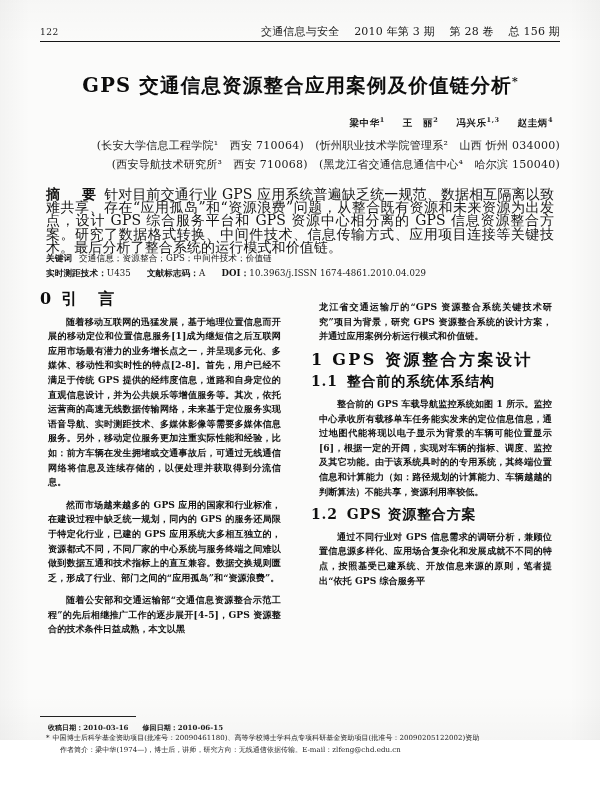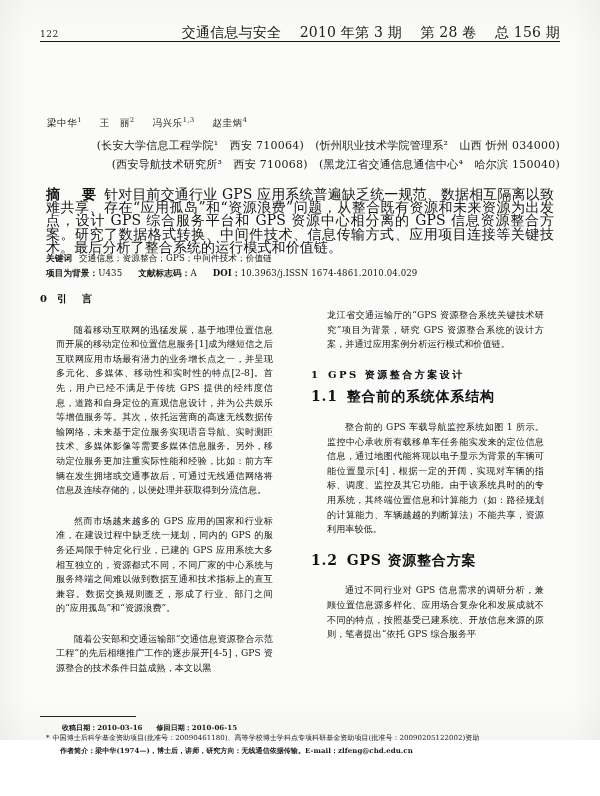--- a/index.html
+++ b/index.html
@@ -41,21 +41,21 @@
     font-size: 8.5px;
     letter-spacing: 0.2px;
     color: #202020;
   }
   .runhead .folio {
     font-family: "DejaVu Serif", serif;
     font-size: 9px;
     letter-spacing: 0.5px;
   }
   .runhead .journal {
-    font-size: 14px;
+    font-size: 11px;
     white-space: pre;
   }
   .rule {
     position: absolute;
     left: 40px;
     right: 40px;
     top: 41px;
     height: 0;
     border-top: 1.6px solid #161616;
   }
@@ -77,24 +77,25 @@
     font-size: 11px;
     vertical-align: super;
     letter-spacing: 0;
   }
 
   .authors {
     position: absolute;
     top: 116px;
     left: 40px;
     right: 40px;
-    text-align: left;
+    text-align: right;
     font-size: 9.5px;
     letter-spacing: 0.6px;
     color: #1b1b1b;
+    font-weight: bold;
   }
   .authors .nm { margin: 0 7px; white-space: nowrap; }
   .authors sup { font-size: 6.5px; vertical-align: super; }
 
   .affil {
     position: absolute;
     left: 40px;
     right: 40px;
     text-align: right;
     font-size: 11px;
@@ -155,28 +156,29 @@
   }
   .col {
     width: 249px;
     font-size: 9.1px;
     line-height: 14.6px;
     text-align: justify;
     color: #151515;
     letter-spacing: 0.05px;
   }
   .col p {
-    margin: 16px;
+    margin: 8px;
     text-indent: 18px;
+    font-weight: bold;
   }
   .col p.noindent { text-indent: 0; }
 
   h2.sec {
     margin: 0 0 6px 0;
-    font-size: 10px;
+    font-size: 16px;
     font-weight: bold;
     letter-spacing: 2.5px;
     color: #0d0d0d;
   }
   h2.sec .num { margin-right: 10px; letter-spacing: 0; }
   h2.sec.top { margin-top: 0; }
   h2.sec.spaced { margin-top: 9px; }
 
   h3.sub {
     margin: 7px 0 2px 0;
@@ -199,57 +201,60 @@
     position: absolute;
     left: 46px;
     right: 40px;
     top: 722px;
     font-size: 7px;
     line-height: 11.4px;
     color: #1c1c1c;
     letter-spacing: 0.05px;
   }
   .footnotes .fline { display: block; }
-  .footnotes .recv { font-weight: bold; margin-left: 16px; }
+  .footnotes .recv { font-weight: bold; margin-left: 2px; }
   .footnotes .recv .sp { display: inline-block; width: 14px; }
   .footnotes .fn-star { margin-right: 3px; }
-  .footnotes .fn-ind { display: block; padding-left: 14px; font-weight: bold; }
+  .footnotes .fn-ind { display: block; padding-left: 14px; }
 </style>
 </head>
 <body>
 
 <div class="page">
 
   <div class="runhead">
     <span class="folio">122</span>
     <span class="journal">交通信息与安全    2010 年第 3 期    第 28 卷    总 156 期</span>
   </div>
   <div class="rule"></div>
 
+  <div class="title">
+    <span>GPS 交通信息资源整合应用案例及价值链分析</span><span class="star">*</span>
+  </div>
 
   <div class="authors">
     <span class="nm"><span>梁中华</span><sup>1</sup></span>
     <span class="nm"><span>王　丽</span><sup>2</sup></span>
     <span class="nm"><span>冯兴乐</span><sup>1,3</sup></span>
     <span class="nm"><span>赵圭炳</span><sup>4</sup></span>
   </div>
 
   <div class="affil a1">(长安大学信息工程学院¹　西安 710064)　(忻州职业技术学院管理系²　山西 忻州 034000)</div>
   <div class="affil a2">(西安导航技术研究所³　西安 710068)　(黑龙江省交通信息通信中心⁴　哈尔滨 150040)</div>
 
   <div class="abs">
     <span class="lbl">摘　要</span><span>针对目前交通行业 GPS 应用系统普遍缺乏统一规范、数据相互隔离以致难共享、存在“应用孤岛”和“资源浪费”问题，从整合既有资源和未来资源为出发点，设计 GPS 综合服务平台和 GPS 资源中心相分离的 GPS 信息资源整合方案。研究了数据格式转换、中间件技术、信息传输方式、应用项目连接等关键技术。最后分析了整合系统的运行模式和价值链。</span>
   </div>
 
   <div class="kw">
     <span class="lbl">关键词</span><span>交通信息；资源整合；GPS；中间件技术；价值链</span>
   </div>
 
   <div class="clc">
-    <span class="lbl">项目为背景：</span><span>U435</span><span class="sp"></span><span class="lbl">文献标志码：</span><span>A</span><span class="sp"></span><span class="lbl">DOI：</span><span>10.3963/j.ISSN 1674-4861.2010.04.029</span>
+    <span class="lbl">实时测距技术：</span><span>U435</span><span class="sp"></span><span class="lbl">文献标志码：</span><span>A</span><span class="sp"></span><span class="lbl">DOI：</span><span>10.3963/j.ISSN 1674-4861.2010.04.029</span>
   </div>
 
   <div class="cols">
 
     <div class="col">
       <h2 class="sec top">
         <span class="num">0</span><span>引　言</span>
       </h2>
       <p>随着移动互联网的迅猛发展，基于地理位置信息而开展的移动定位和位置信息服务[1]成为继短信之后互联网应用市场最有潜力的业务增长点之一，并呈现多元化、多媒体、移动性和实时性的特点[2-8]。首先，用户已经不满足于传统 GPS 提供的经纬度信息，道路和自身定位的直观信息设计，并为公共娱乐等增值服务等。其次，依托运营商的高速无线数据传输网络，未来基于定位服务实现语音导航、实时测距技术、多媒体影像等需要多媒体信息服务。另外，移动定位服务更加注重实际性能和经验，比如：前方车辆在发生拥堵或交通事故后，可通过无线通信网络将信息及连续存储的，以便处理并获取得到分流信息。</p>
       <p>然而市场越来越多的 GPS 应用的国家和行业标准，在建设过程中缺乏统一规划，同内的 GPS 的服务还局限于特定化行业，已建的 GPS 应用系统大多相互独立的，资源都式不同，不同厂家的中心系统与服务终端之间难以做到数据互通和技术指标上的直互兼容。数据交换规则匮乏，形成了行业、部门之间的“应用孤岛”和“资源浪费”。</p>
@@ -259,21 +264,21 @@
     <div class="col">
       <p class="noindent">龙江省交通运输厅的“GPS 资源整合系统关键技术研究”项目为背景，研究 GPS 资源整合系统的设计方案，并通过应用案例分析运行模式和价值链。</p>
 
       <h2 class="sec spaced">
         <span class="num">1</span><span>GPS 资源整合方案设计</span>
       </h2>
 
       <h3 class="sub">
         <span class="num">1.1</span><span>整合前的系统体系结构</span>
       </h3>
-      <p>整合前的 GPS 车载导航监控系统如图 1 所示。监控中心承收所有载移单车任务能实发来的定位信息信息，通过地图代能将现以电子显示为背景的车辆可能位置显示[4]，根据一定的开阔，实现对车辆的指标、调度、监控及其它功能。由于该系统具时的的专用系统，其终端位置信息和计算能力（如：路径规划的计算能力、车辆越越的判断算法）不能共享，资源利用率较低。</p>
+      <p>整合前的 GPS 车载导航监控系统如图 1 所示。监控中心承收所有载移单车任务能实发来的定位信息信息，通过地图代能将现以电子显示为背景的车辆可能位置显示[6]，根据一定的开阔，实现对车辆的指标、调度、监控及其它功能。由于该系统具时的的专用系统，其终端位置信息和计算能力（如：路径规划的计算能力、车辆越越的判断算法）不能共享，资源利用率较低。</p>
 
       <h3 class="sub">
         <span class="num">1.2</span><span>GPS 资源整合方案</span>
       </h3>
       <p>通过不同行业对 GPS 信息需求的调研分析，兼顾位置信息源多样化、应用场合复杂化和发展成就不不同的特点，按照基受已建系统、开放信息来源的原则，笔者提出“依托 GPS 综合服务平</p>
     </div>
 
   </div>
 
   <div class="footnote-rule"></div>

